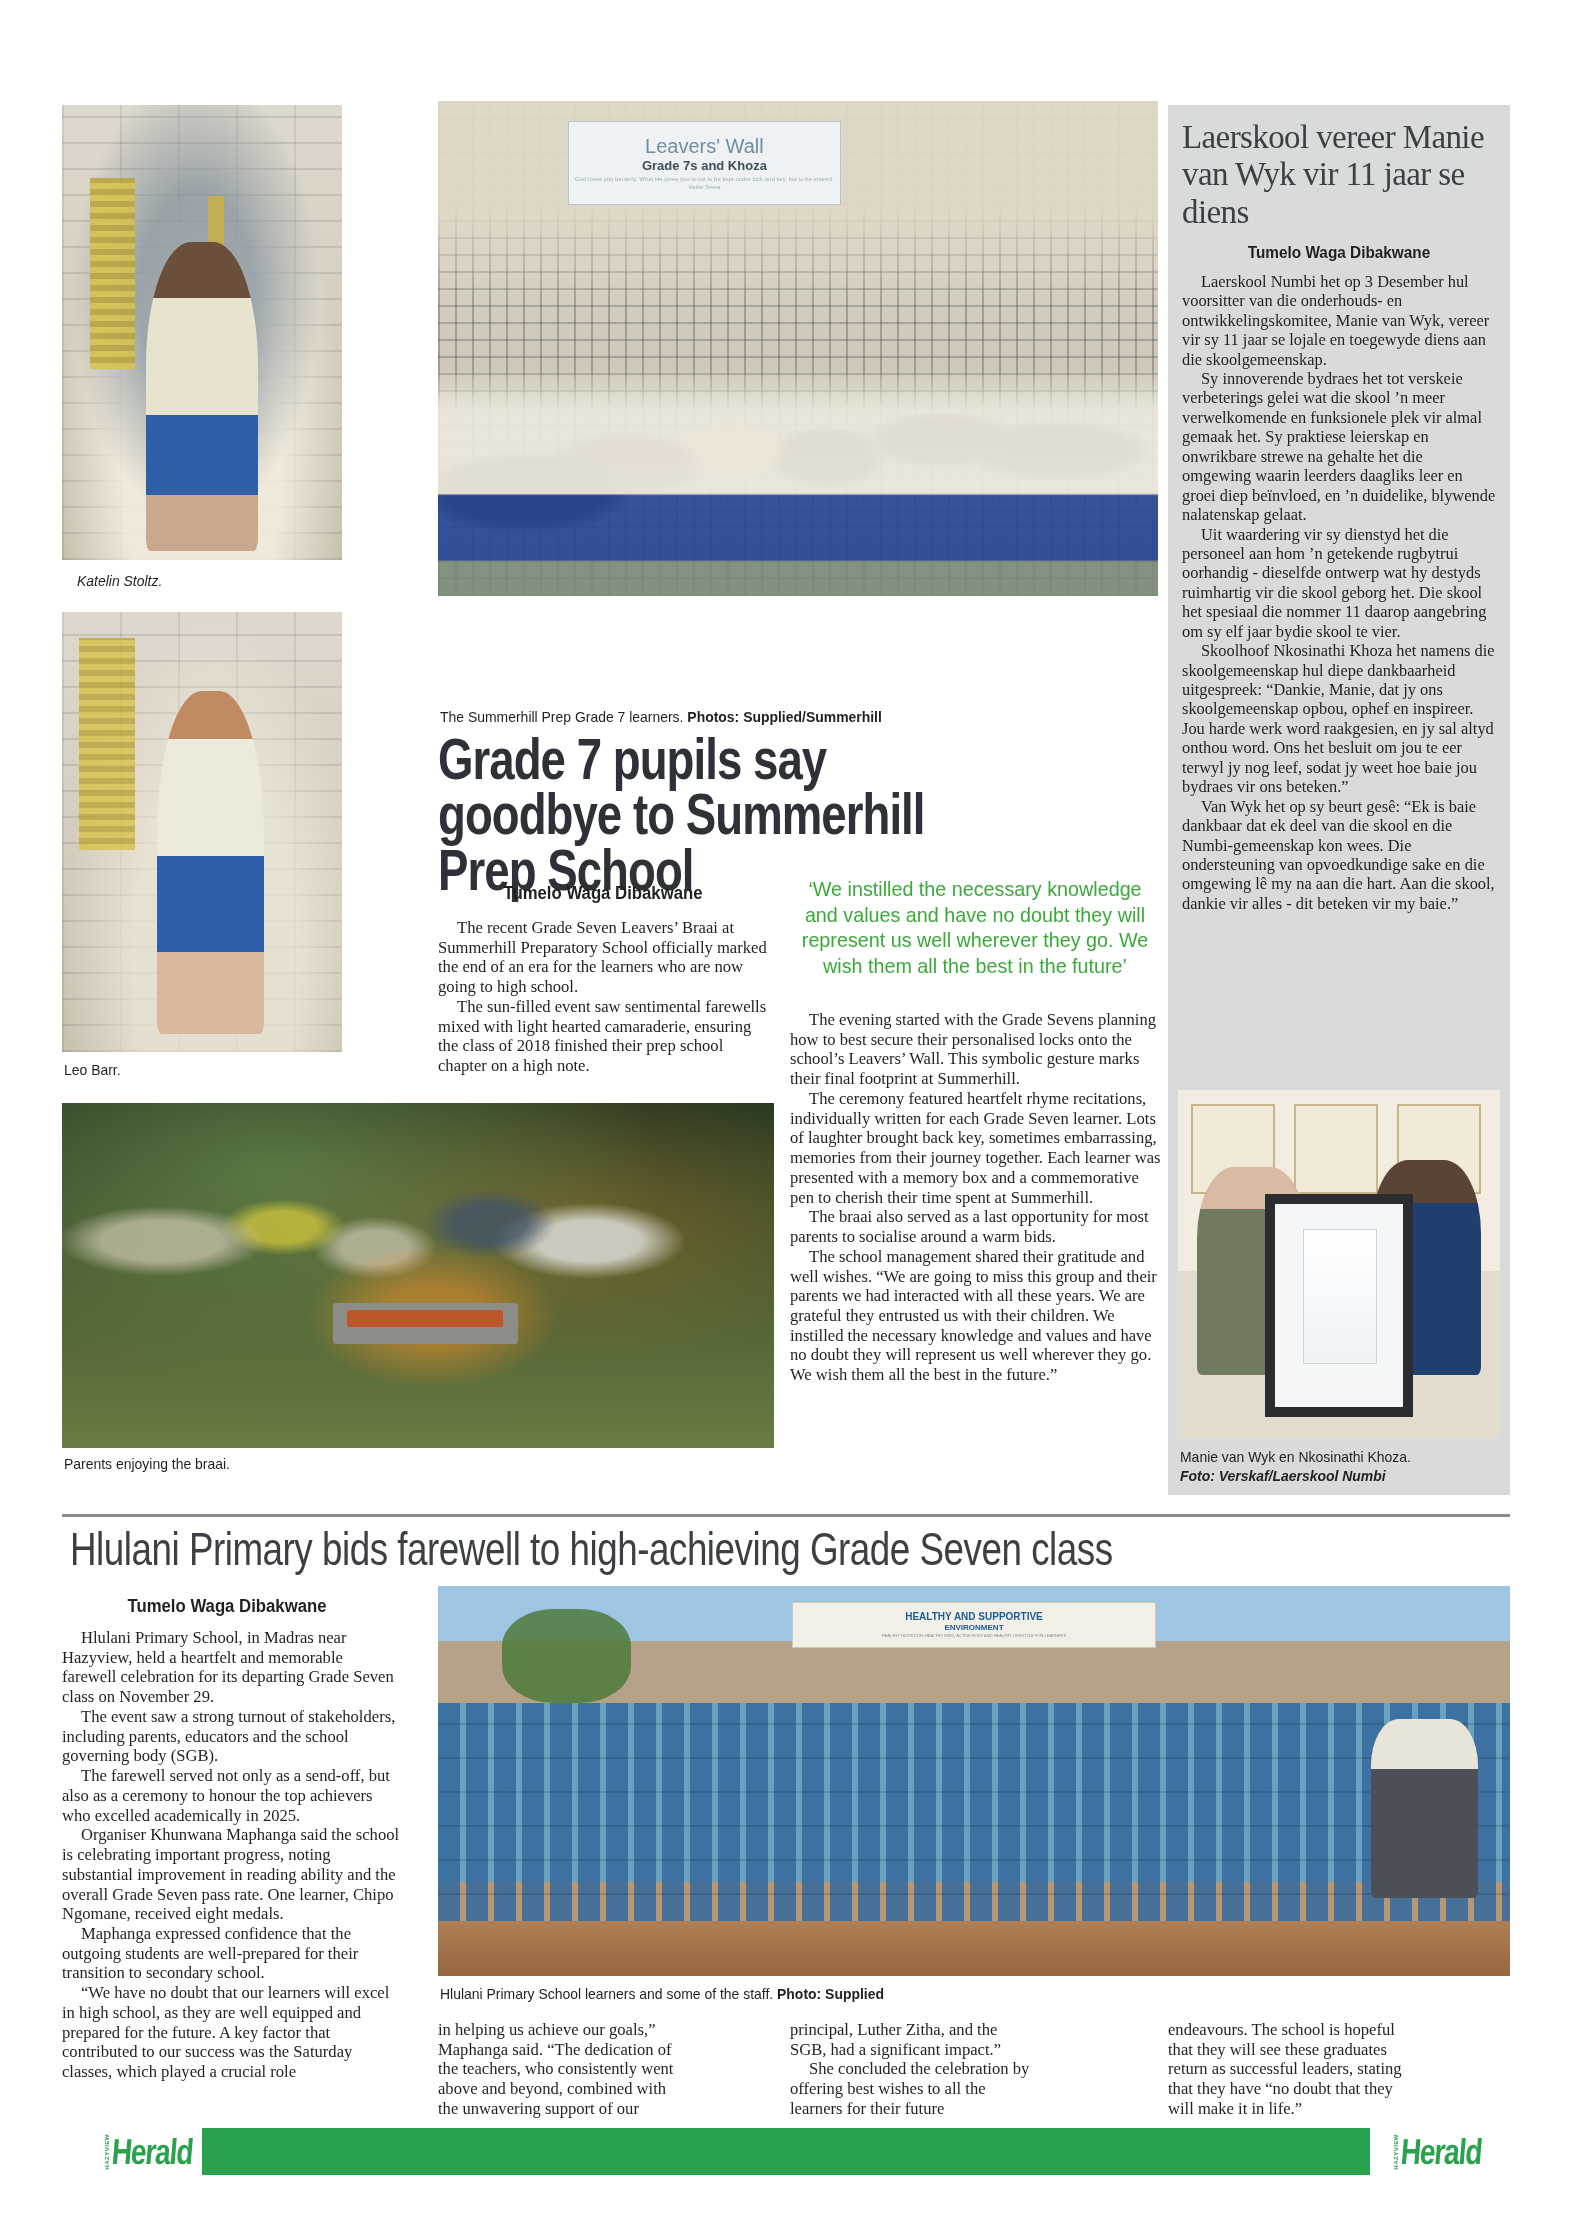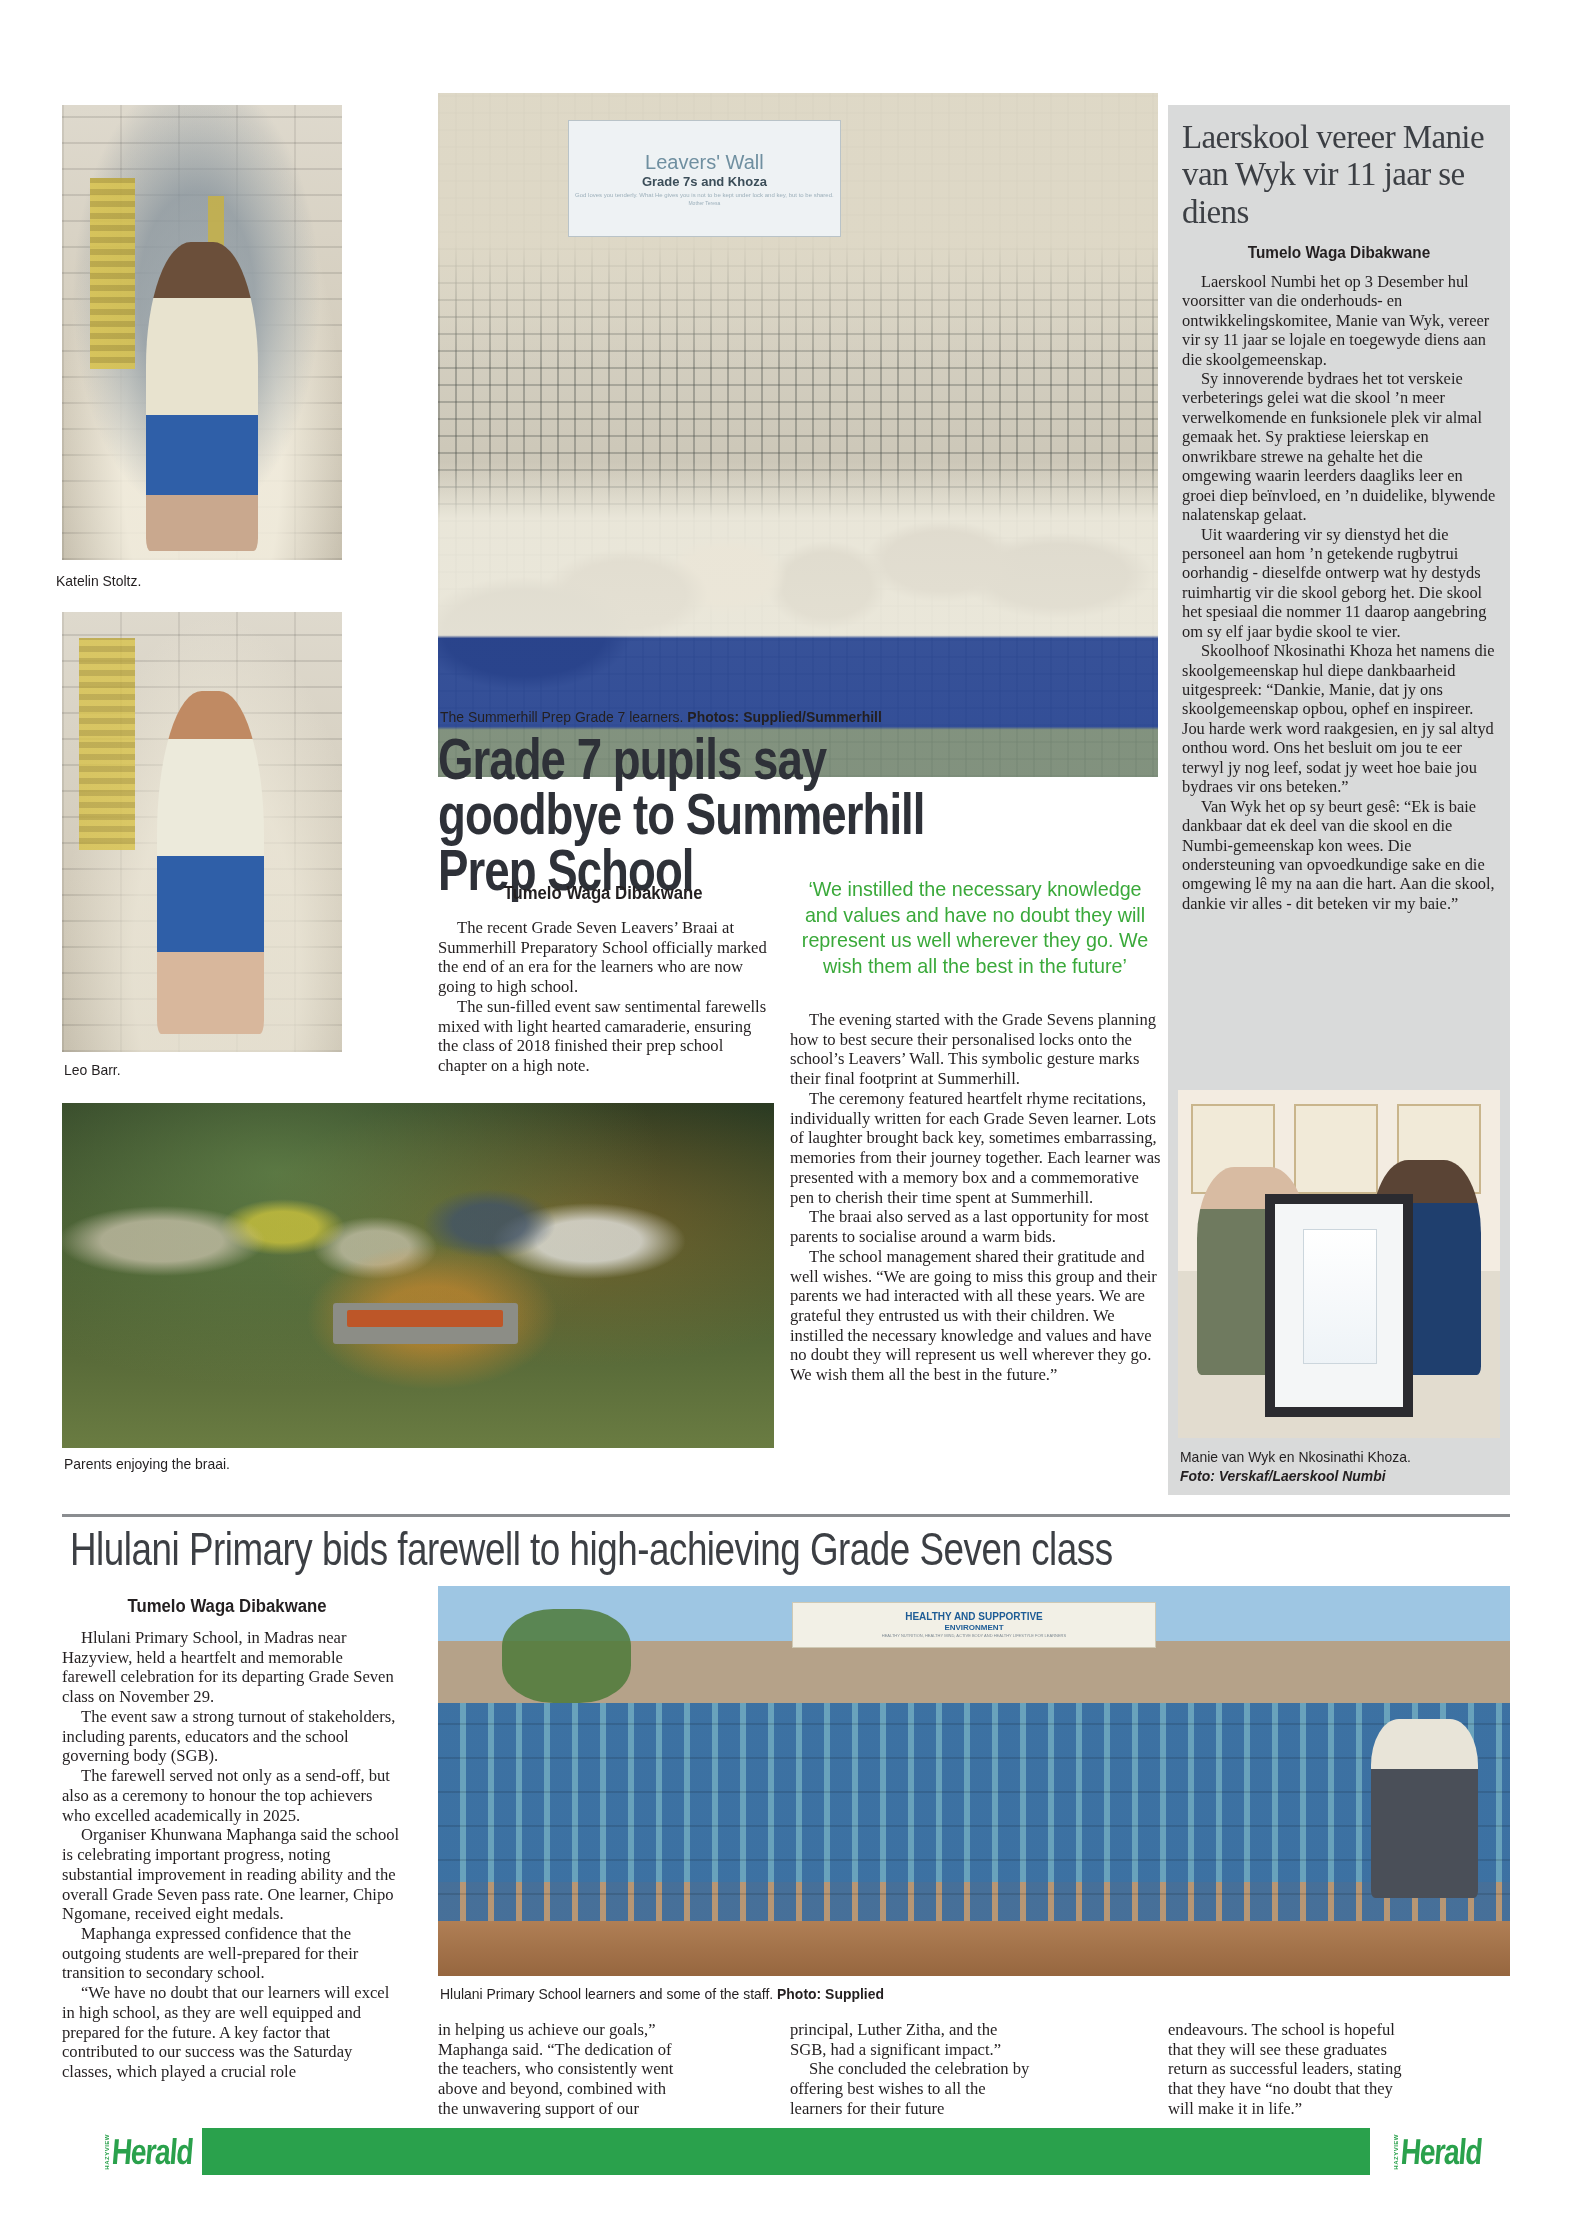--- a/index.html
+++ b/index.html
@@ -47,26 +47,26 @@
     font-family:"Liberation Sans", sans-serif;
     font-size:15px; color:#231f20; line-height:1.25;
     transform: scaleX(0.93); transform-origin:left top;
     white-space:nowrap;
   }
   .cap b { font-weight:700; }
   .cap-wrap { position:absolute; }
 
   
   #photo-katelin { left:62px; top:105px; width:280px; height:455px; }
-  #cap-katelin { left:56px; top:572px; }
+  #cap-katelin { left:77px; top:572px;font-style:italic; }
   #photo-leo { left:62px; top:612px; width:280px; height:440px; }
   #cap-leo { left:64px; top:1061px; }
 
   
-  #photo-group { left:438px; top:93px; width:720px; height:684px; }
+  #photo-group { left:438px; top:101px; width:720px; height:495px; }
 
   
   #cap-group { left:440px; top:708px; }
   .headline-main {
     position:absolute; left:438px; top:732px; width:722px;
     font-family:"Liberation Sans", sans-serif;
     font-weight:700; font-size:57px; line-height:0.97; color:#2e3138;
     letter-spacing:-1.2px;
     transform: scaleX(0.80); transform-origin:left top;
   }

